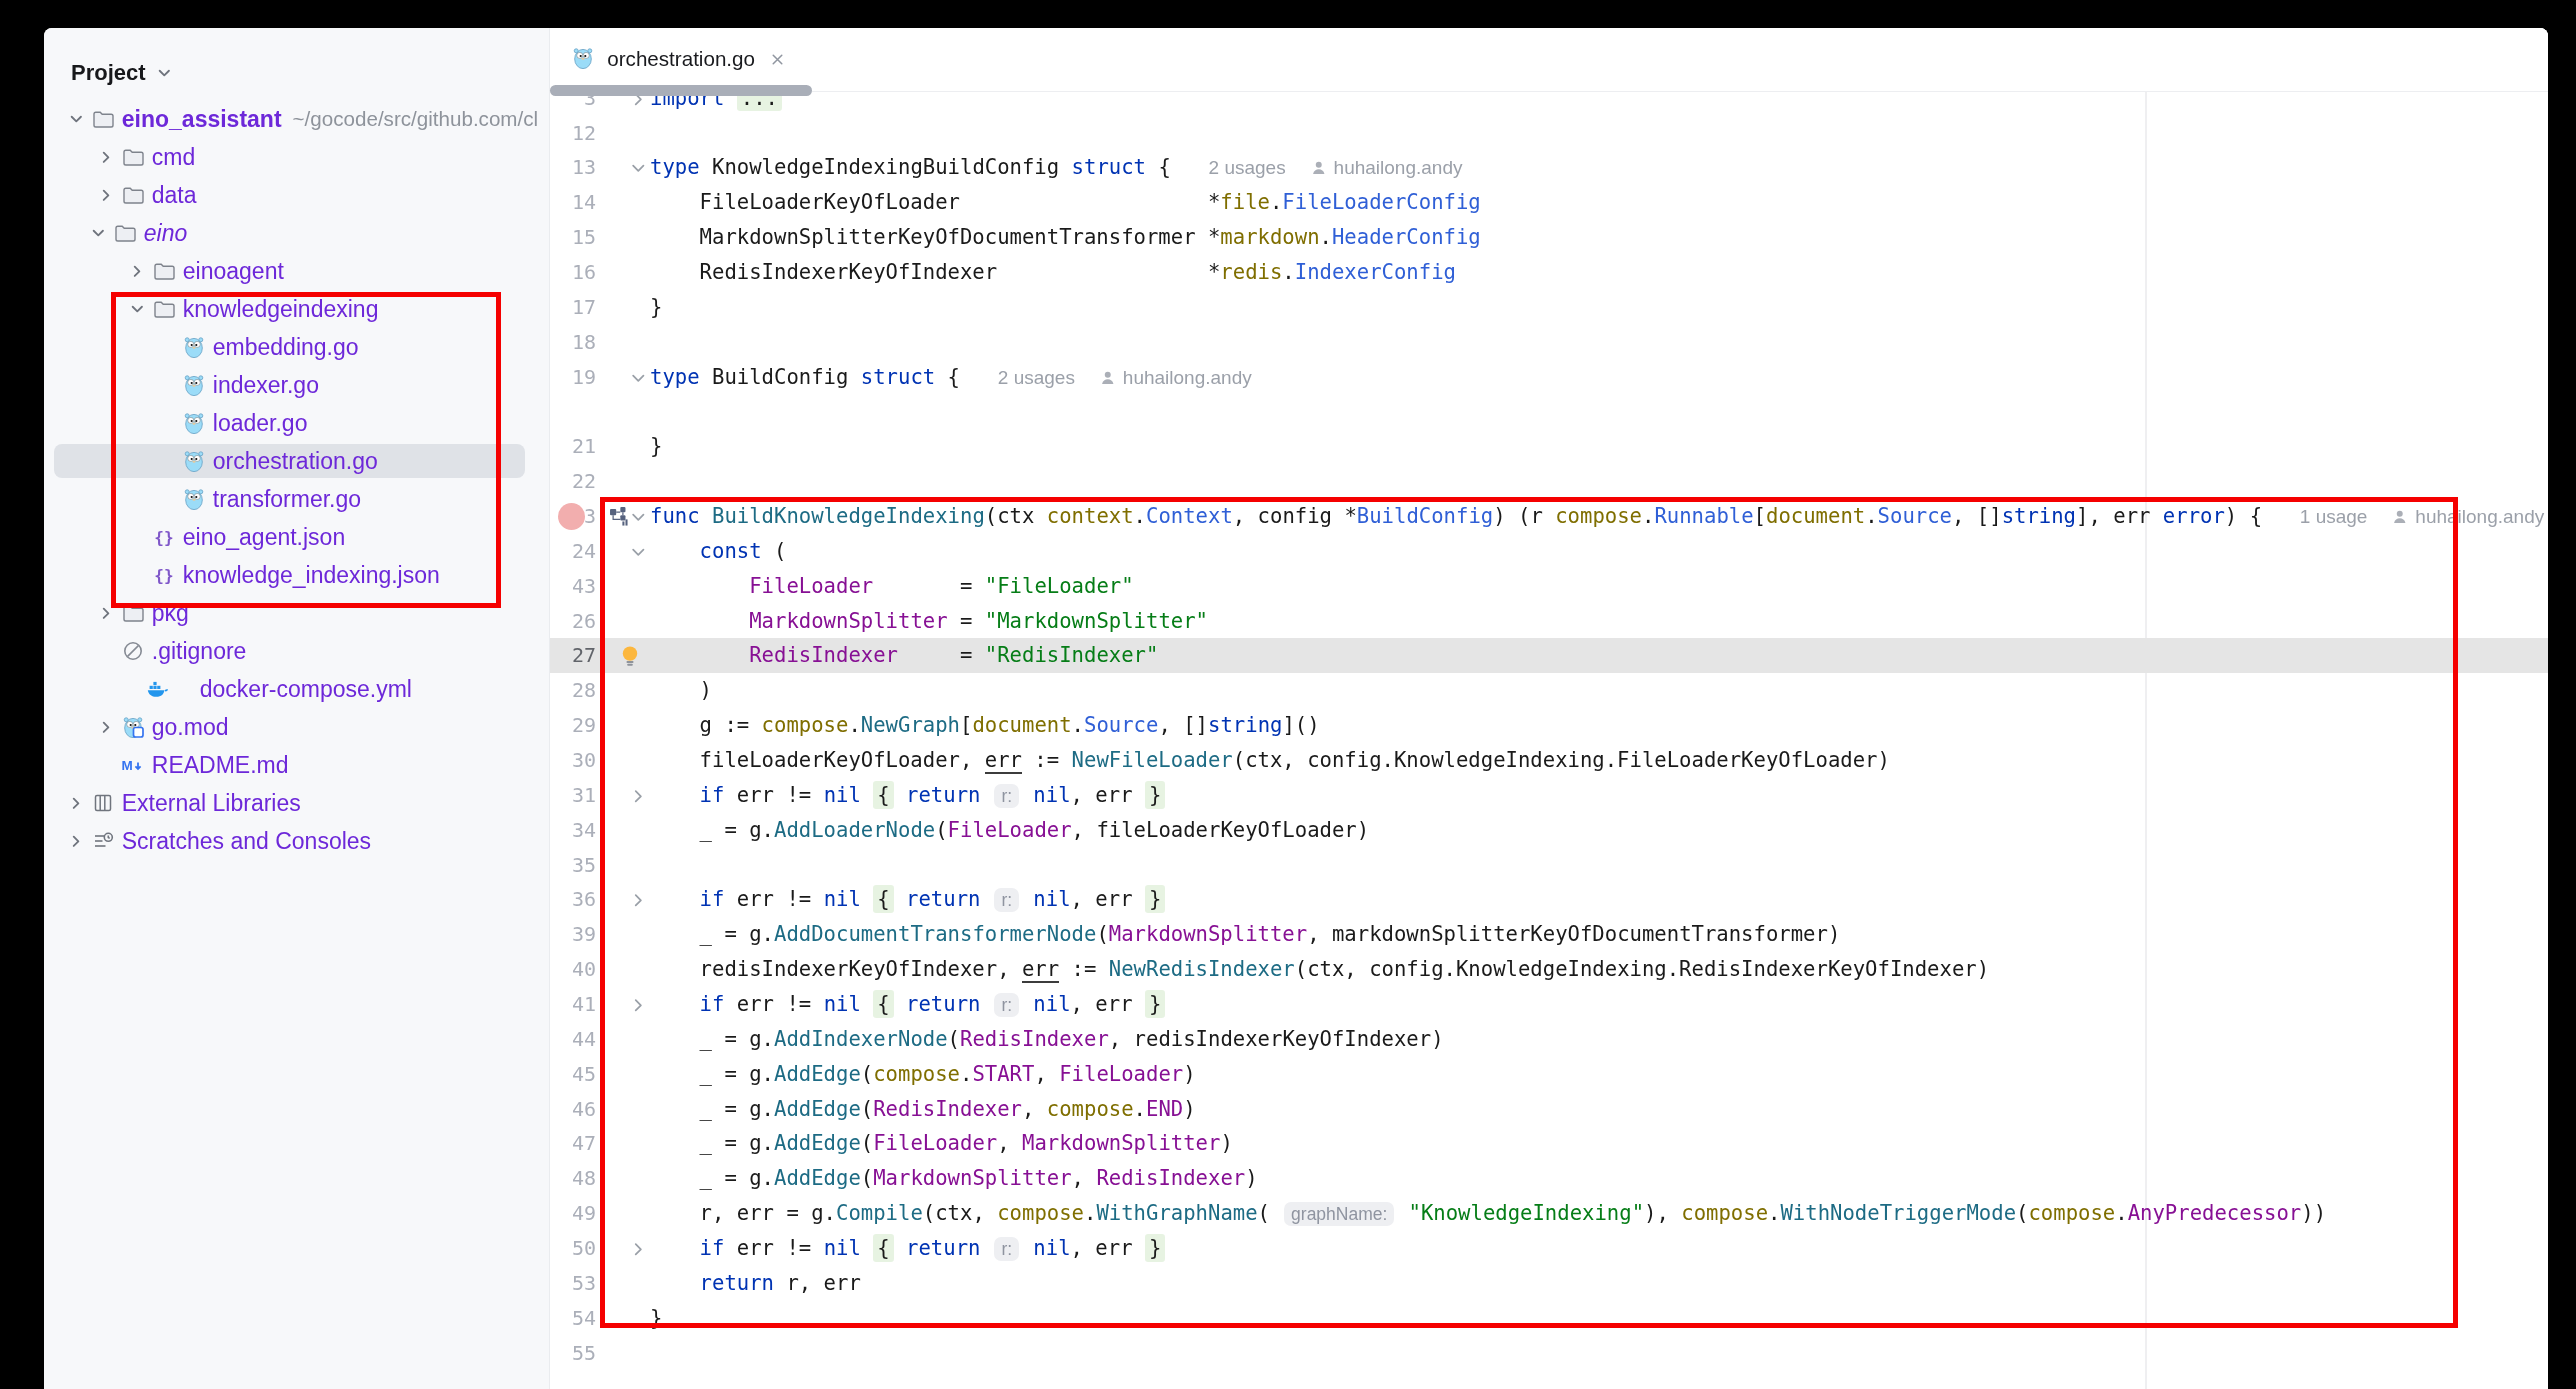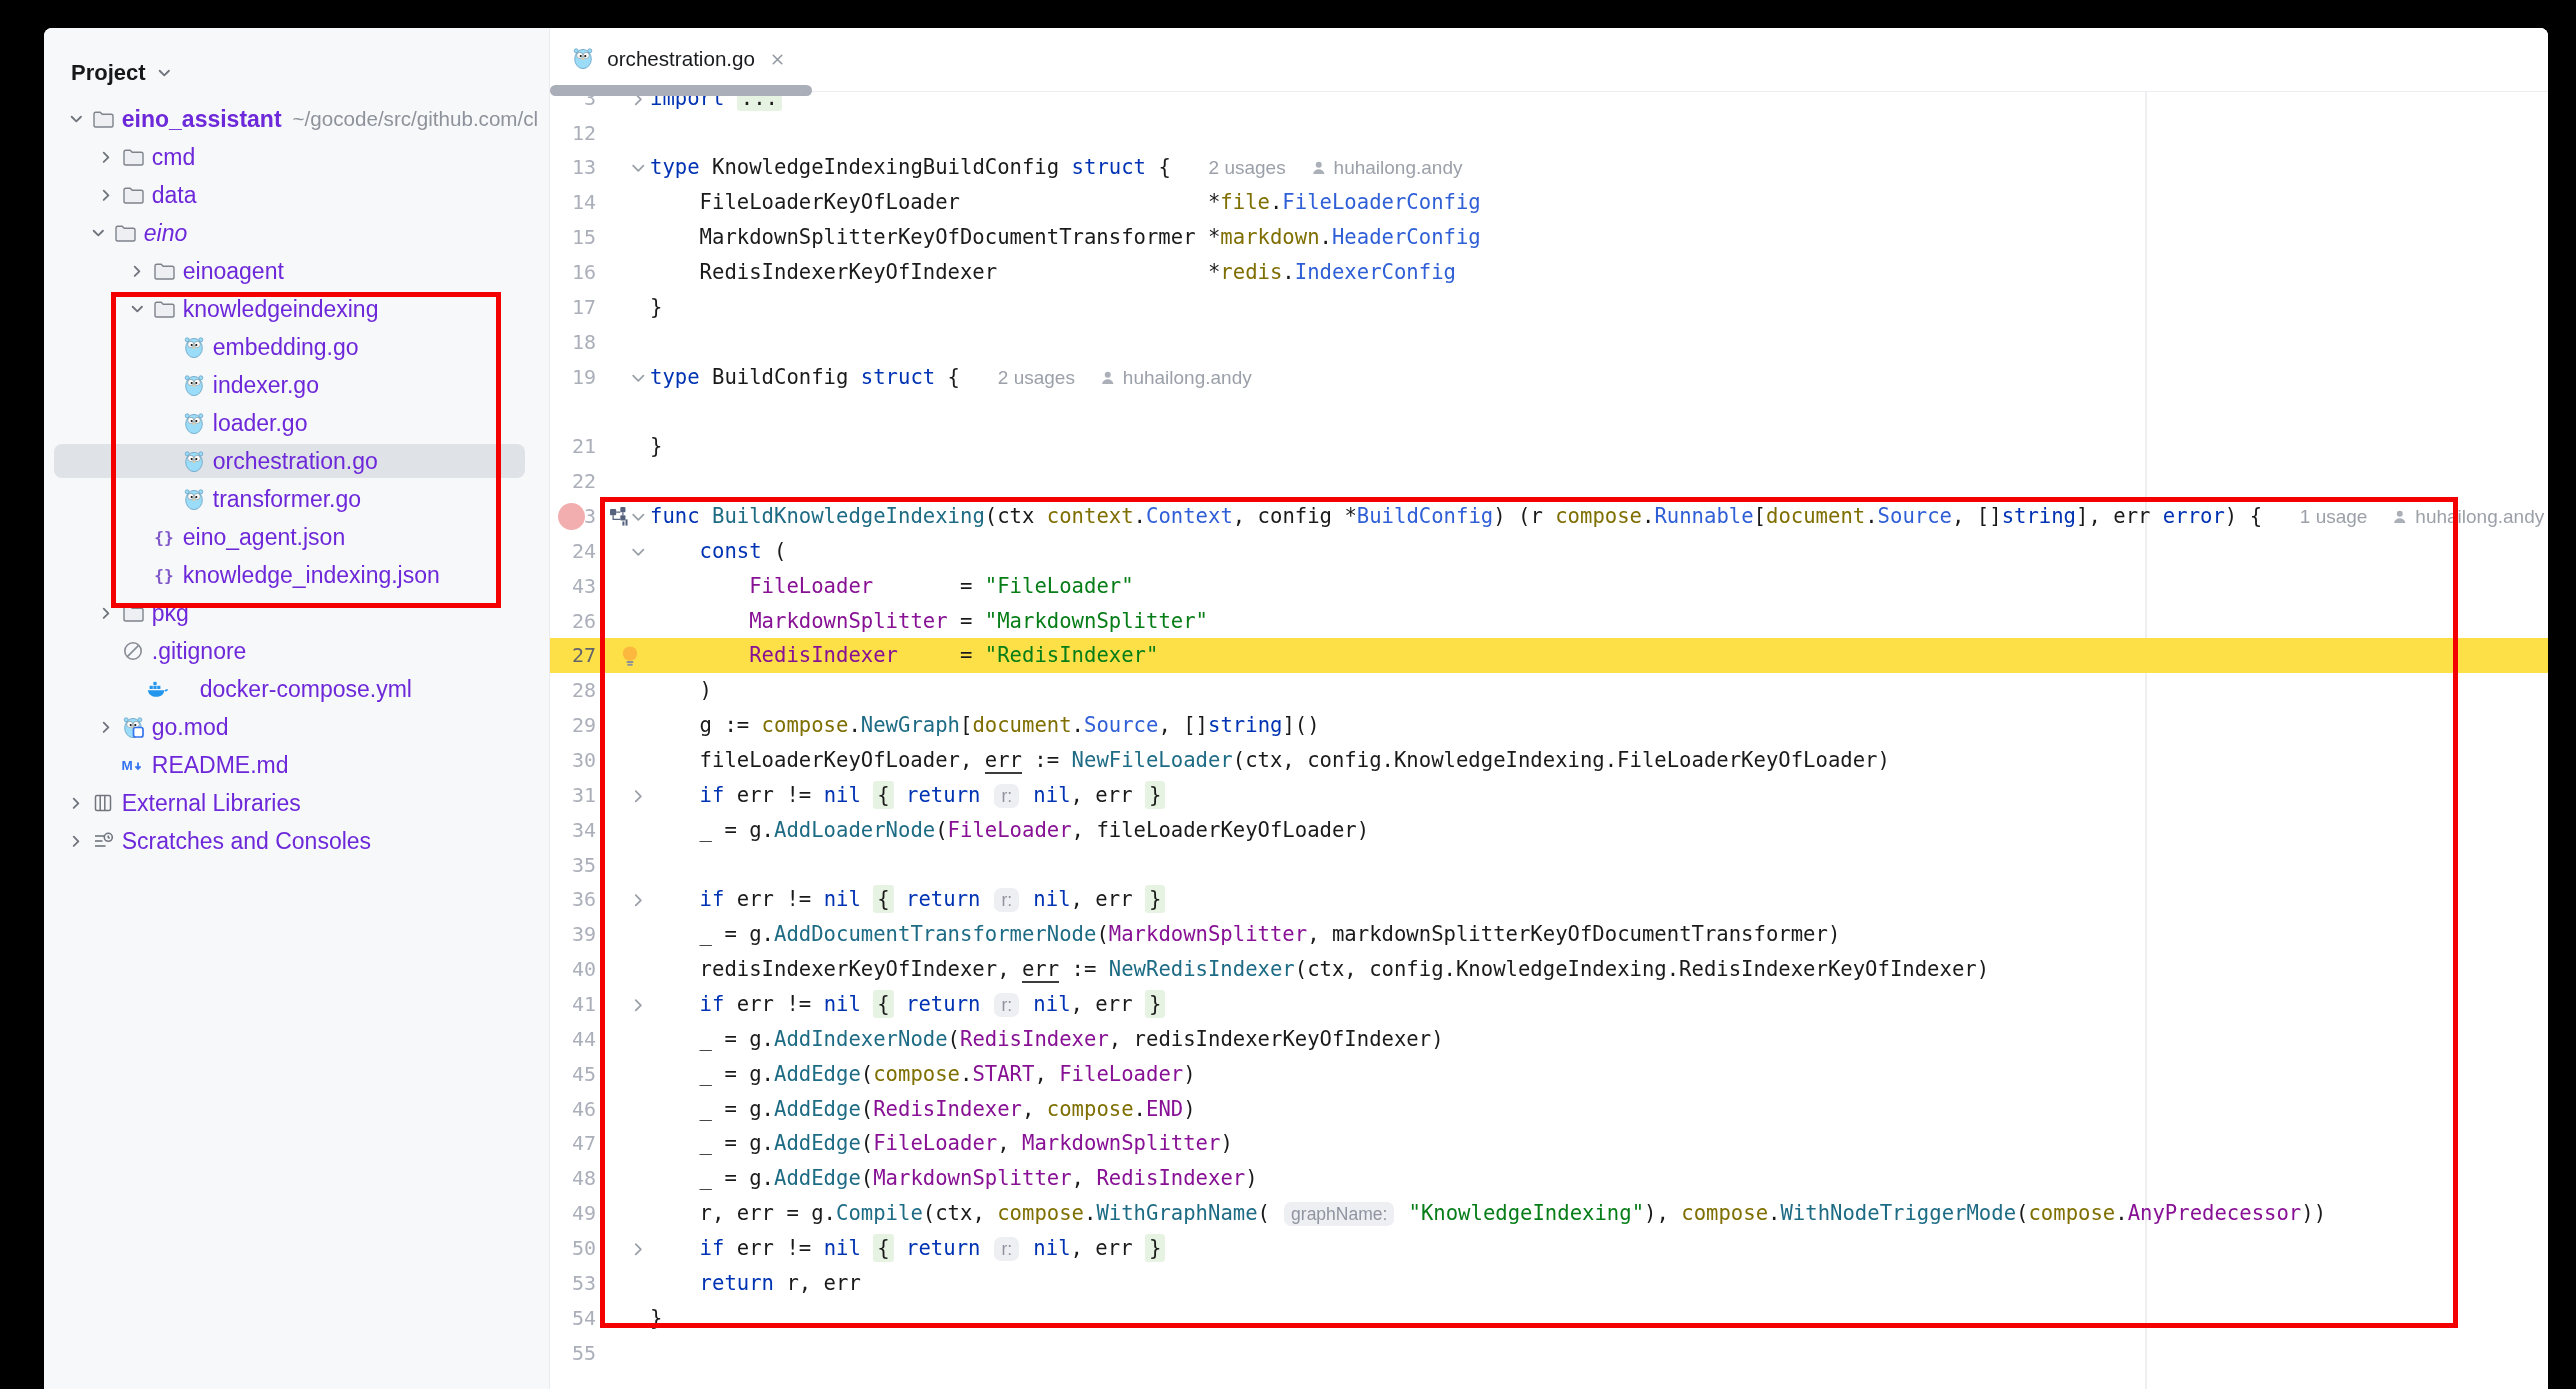--- a/index.html
+++ b/index.html
@@ -26,21 +26,21 @@
   #editor{position:relative;flex:1;background:#fff;}
   #tabbar{position:absolute;top:0;left:0;right:0;height:64px;border-bottom:1.6px solid #EDEEF1;box-sizing:border-box;background:#fff;}
   .tab{display:inline-flex;align-items:center;height:62px;padding:0 20.6px;gap:12.7px;}
   .tab .ticon{margin-left:0;}
   #tab-label{font-size:20.6px;color:#191A1E;}
   .tclose{width:19px;height:19px;}
   #graybar{position:absolute;top:57px;left:0;width:262px;height:11px;border-radius:6.4px;background:#A9AEB8;z-index:4;}
   #code{position:absolute;top:64px;left:0;right:0;bottom:0;overflow:hidden;}
   #guide{position:absolute;left:1595px;top:0;bottom:0;width:1.6px;background:#EFEFF1;}
   .row{position:absolute;left:0;right:0;height:35px;}
-  .row.cur{background:#fde047;}
+  .row.cur{background:#e5e5e5;}
   .num{position:absolute;left:0;top:0;width:46px;text-align:right;
     font-family:"DejaVu Sans Mono",monospace;font-size:20px;line-height:35px;color:#ABAFB9;}
   .row.cur .num{color:#61646A;}
   .gchev{position:absolute;left:78px;top:8px;width:20.6px;height:20.6px;}
   .gbulb{position:absolute;left:68px;top:5.6px;width:24px;height:24px;}
   .gdot{position:absolute;left:8px;top:4px;width:27px;height:27px;border-radius:50%;background:#F2AEAE;}
   .ggraph{position:absolute;left:59px;top:7.1px;width:20.6px;height:20.6px;}
   .codeline{position:absolute;left:100px;top:0;white-space:pre;
     font-family:"DejaVu Sans Mono",monospace;font-size:20.6px;line-height:35px;color:#1A1A1A;}
   .tk-txt{color:#1A1A1A;}

